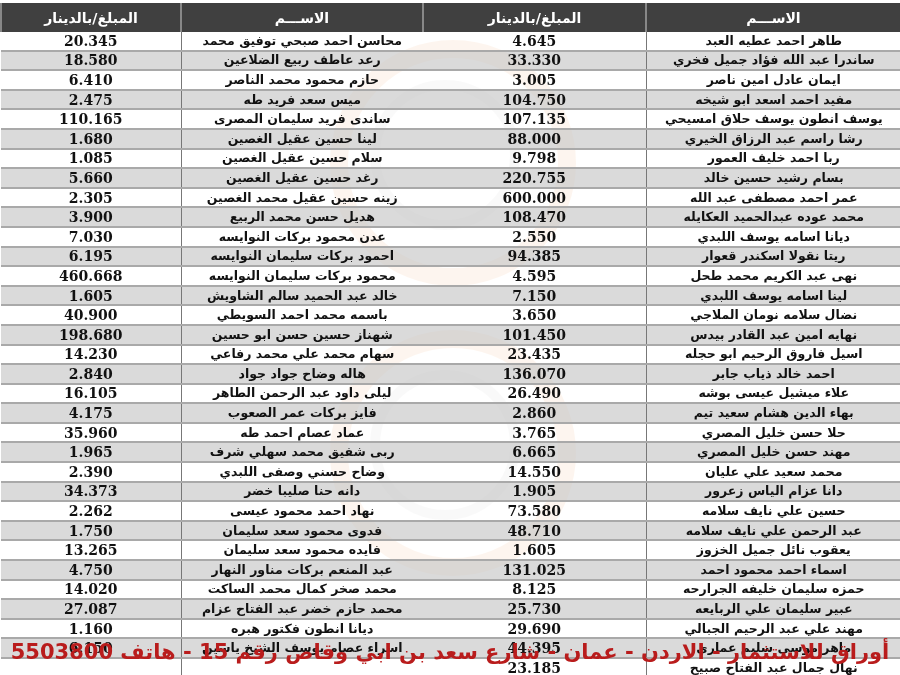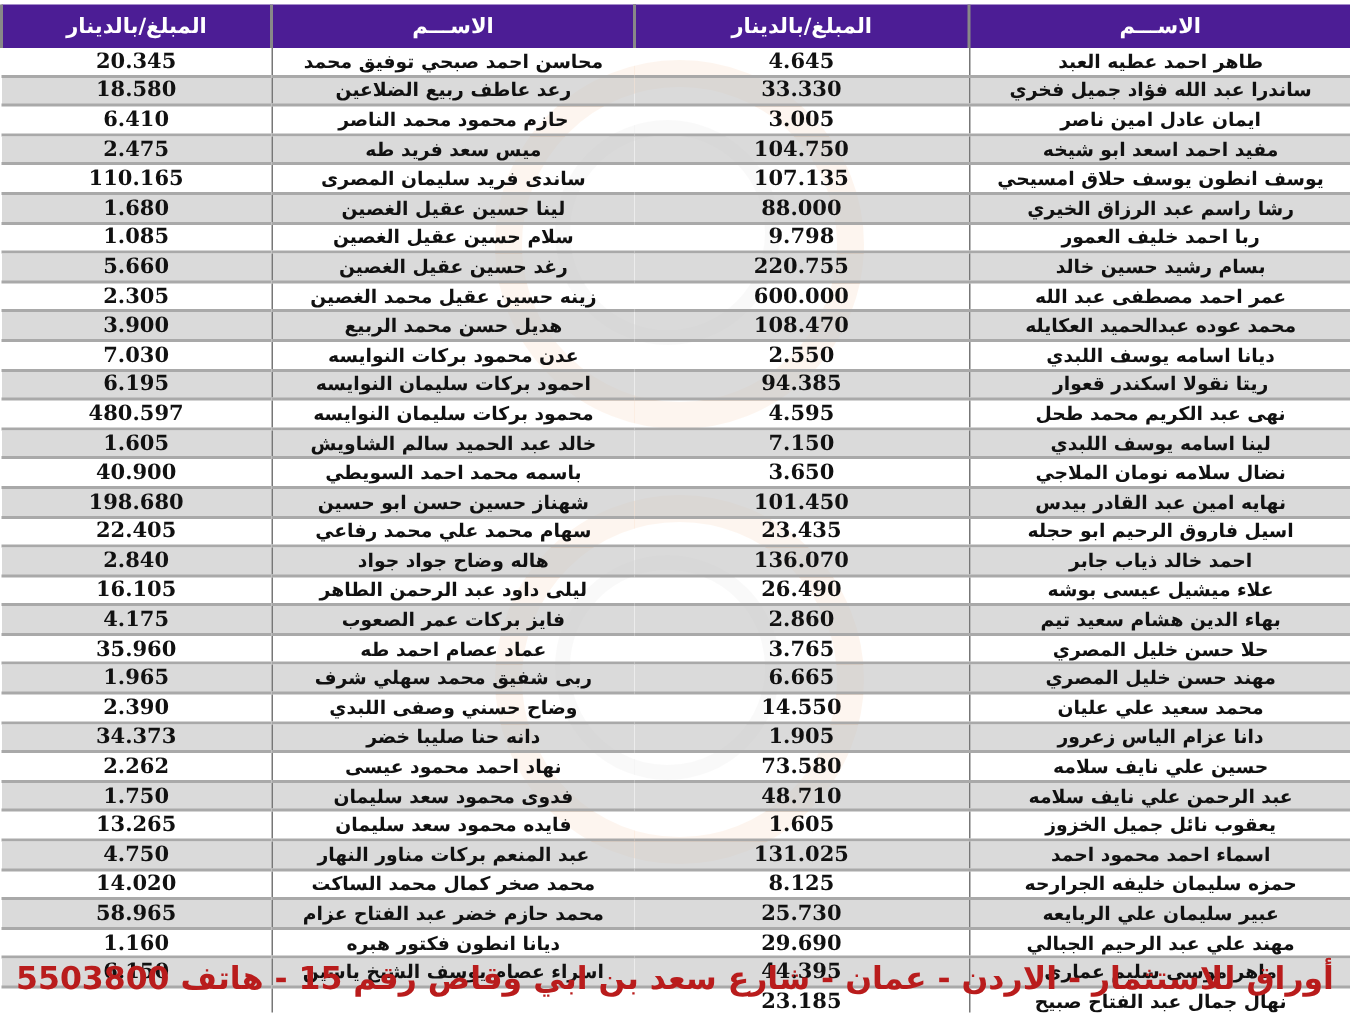--- a/index.html
+++ b/index.html
@@ -12,21 +12,21 @@
     border:18px solid rgba(240,170,110,0.28);
   }
   .wm-inner { position:absolute; border-radius:50%; pointer-events:none; border:10px solid rgba(200,200,200,0.25); }
   .tables { position:absolute; left:0; top:0; width:900px; height:634px; }
   table {
     position:absolute; top:3px; border-collapse:collapse; direction:rtl; table-layout:fixed;
   }
   #tbl-left { left:0; width:422px; }
   #tbl-right { left:422px; width:478px; }
   th {
-    background:#4c1d95; color:#fff; font-family:"DejaVu Sans", sans-serif; font-weight:bold;
+    background:#404040; color:#fff; font-family:"DejaVu Sans", sans-serif; font-weight:bold;
     font-size:14px; height:29px; border-left:2px solid #888; border-right:2px solid #888; padding:0;
   }
   td {
     font-family:"DejaVu Sans", sans-serif; font-weight:bold; font-size:12.5px; color:#111;
     height:17.6px; padding:0; text-align:center; border-bottom:2px solid #a9a9a9; line-height:16px;
     white-space:nowrap; overflow:hidden;
   }
   td.amt { font-family:"DejaVu Serif", serif; font-size:14px; }
   td.name { border-left:1.5px solid #777; }
   tr.g td { background:rgba(212,212,212,0.85); }
@@ -100,37 +100,37 @@
         <tr class="w">
           <td class="name">عدن محمود بركات النوايسه</td>
           <td class="amt">7.030</td>
         </tr>
         <tr class="g">
           <td class="name">احمود بركات سليمان النوايسه</td>
           <td class="amt">6.195</td>
         </tr>
         <tr class="w">
           <td class="name">محمود بركات سليمان النوايسه</td>
-          <td class="amt">480.597</td>
+          <td class="amt">460.668</td>
         </tr>
         <tr class="g">
           <td class="name">خالد عبد الحميد سالم الشاويش</td>
           <td class="amt">1.605</td>
         </tr>
         <tr class="w">
           <td class="name">باسمه محمد احمد السويطي</td>
           <td class="amt">40.900</td>
         </tr>
         <tr class="g">
           <td class="name">شهناز حسين حسن ابو حسين</td>
           <td class="amt">198.680</td>
         </tr>
         <tr class="w">
           <td class="name">سهام محمد علي محمد رفاعي</td>
-          <td class="amt">22.405</td>
+          <td class="amt">14.230</td>
         </tr>
         <tr class="g">
           <td class="name">هاله وضاح جواد جواد</td>
           <td class="amt">2.840</td>
         </tr>
         <tr class="w">
           <td class="name">ليلى داود عبد الرحمن الطاهر</td>
           <td class="amt">16.105</td>
         </tr>
         <tr class="g">
@@ -168,21 +168,21 @@
         <tr class="g">
           <td class="name">عبد المنعم بركات مناور النهار</td>
           <td class="amt">4.750</td>
         </tr>
         <tr class="w">
           <td class="name">محمد صخر كمال محمد الساكت</td>
           <td class="amt">14.020</td>
         </tr>
         <tr class="g">
           <td class="name">محمد حازم خضر عبد الفتاح عزام</td>
-          <td class="amt">58.965</td>
+          <td class="amt">27.087</td>
         </tr>
         <tr class="w">
           <td class="name">ديانا انطون فكتور هبره</td>
           <td class="amt">1.160</td>
         </tr>
         <tr class="g">
           <td class="name">اسراء عصام يوسف الشيخ ياسين</td>
           <td class="amt">6.150</td>
         </tr>
         <tr class="w">

